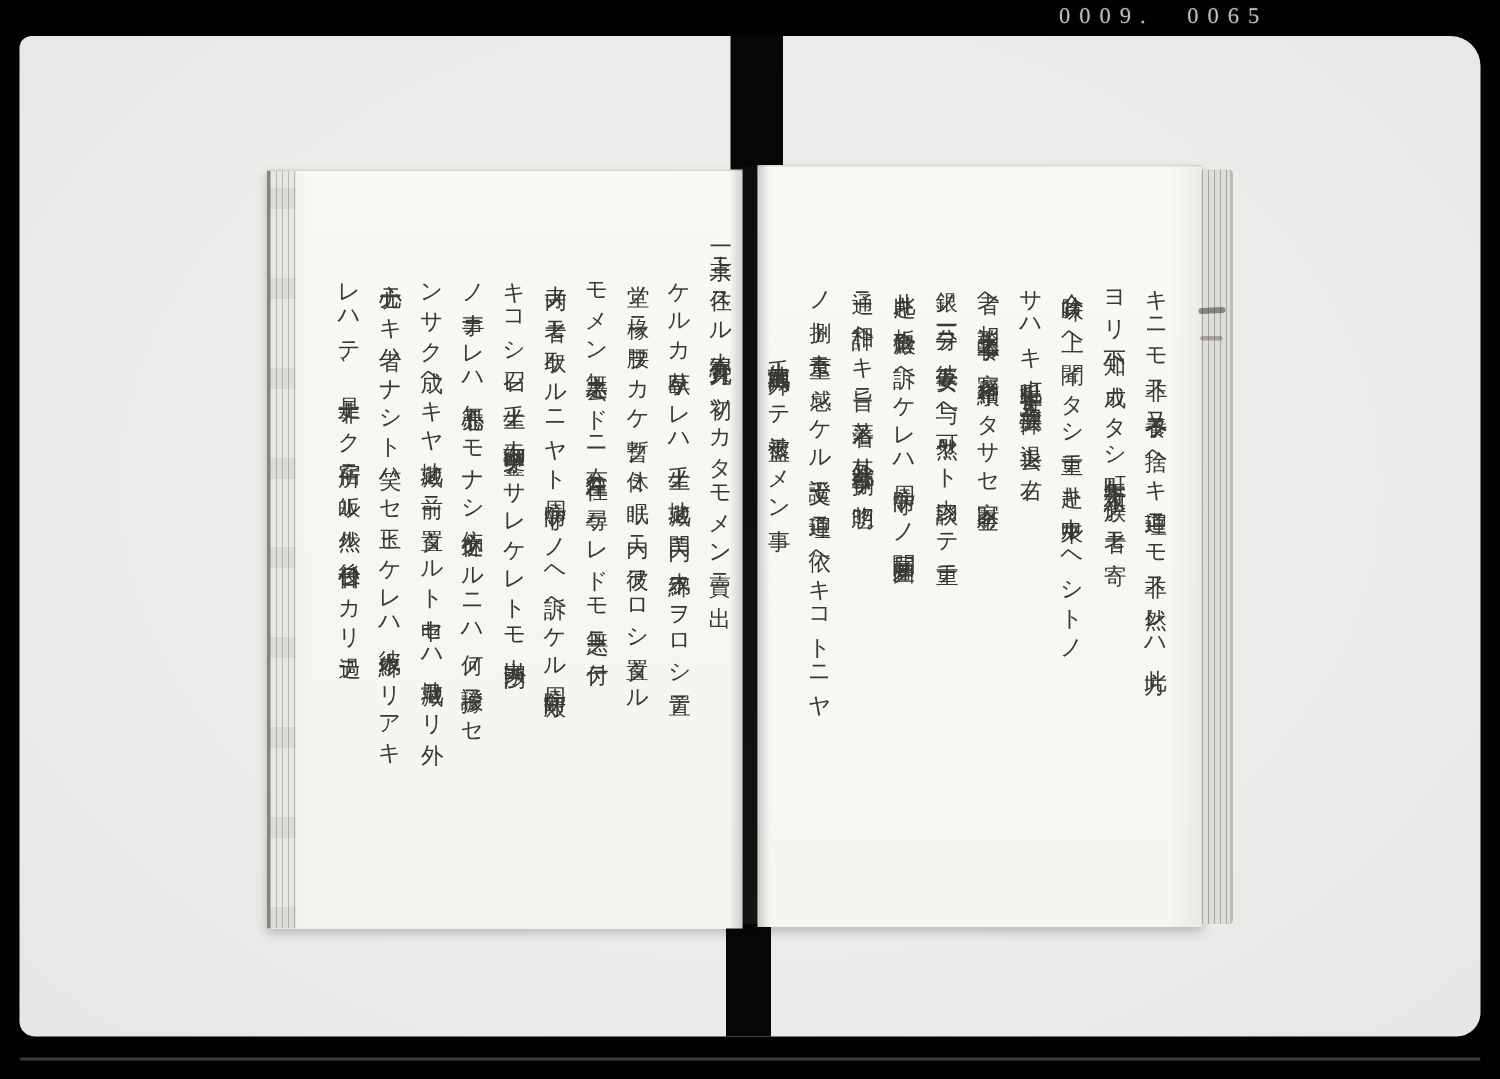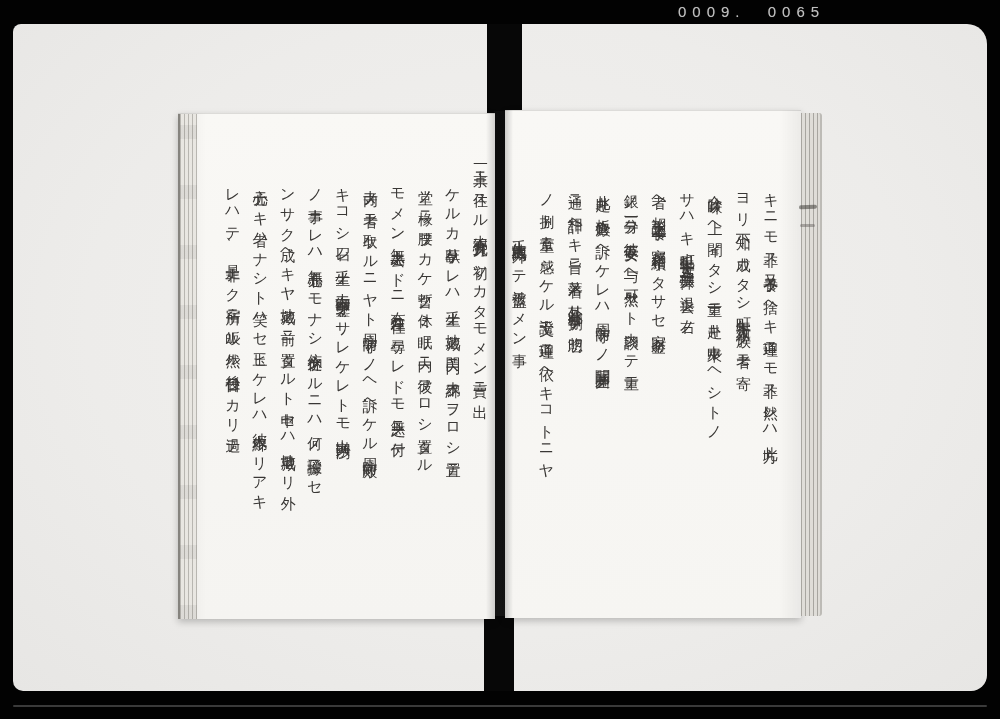--- a/index.html
+++ b/index.html
@@ -3,23 +3,23 @@
 <meta charset="utf-8">
 <style>
   html,body{margin:0;padding:0;background:#000;}
   .stage{
     position:relative;width:1000px;height:719px;overflow:hidden;
     background:#020202;
     font-family:"DejaVu Serif","Liberation Serif",serif;
   }
   
   .counter{
-    position:absolute;left:678px;top:4px;
+    position:absolute;left:706px;top:4px;
     color:#bfbfbf;
-    font-family:Liberation Sans, sans-serif;
+    font-family:Liberation Serif, serif;
     font-size:15px;line-height:15px;
     letter-spacing:6px;word-spacing:12px;
     text-shadow:0 0 1px rgba(255,255,255,.35);
   }
   
   .photo{
     position:absolute;left:13px;top:24px;width:974px;height:667px;
     background:radial-gradient(ellipse at 50% 45%, #f2f1ef 0%, #edecea 60%, #e7e6e4 100%);
     border-radius:8px 20px 16px 10px;
   }

